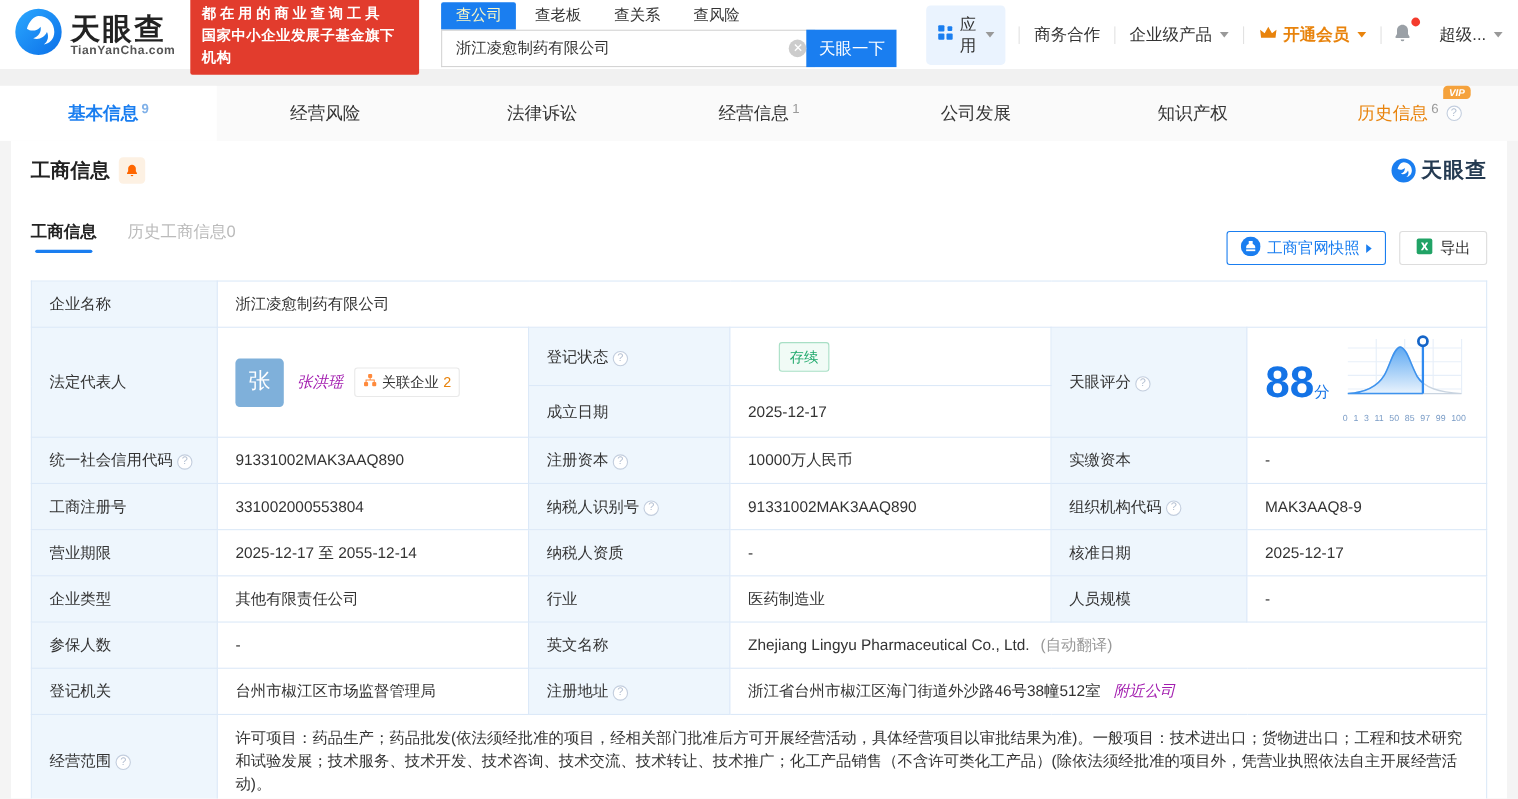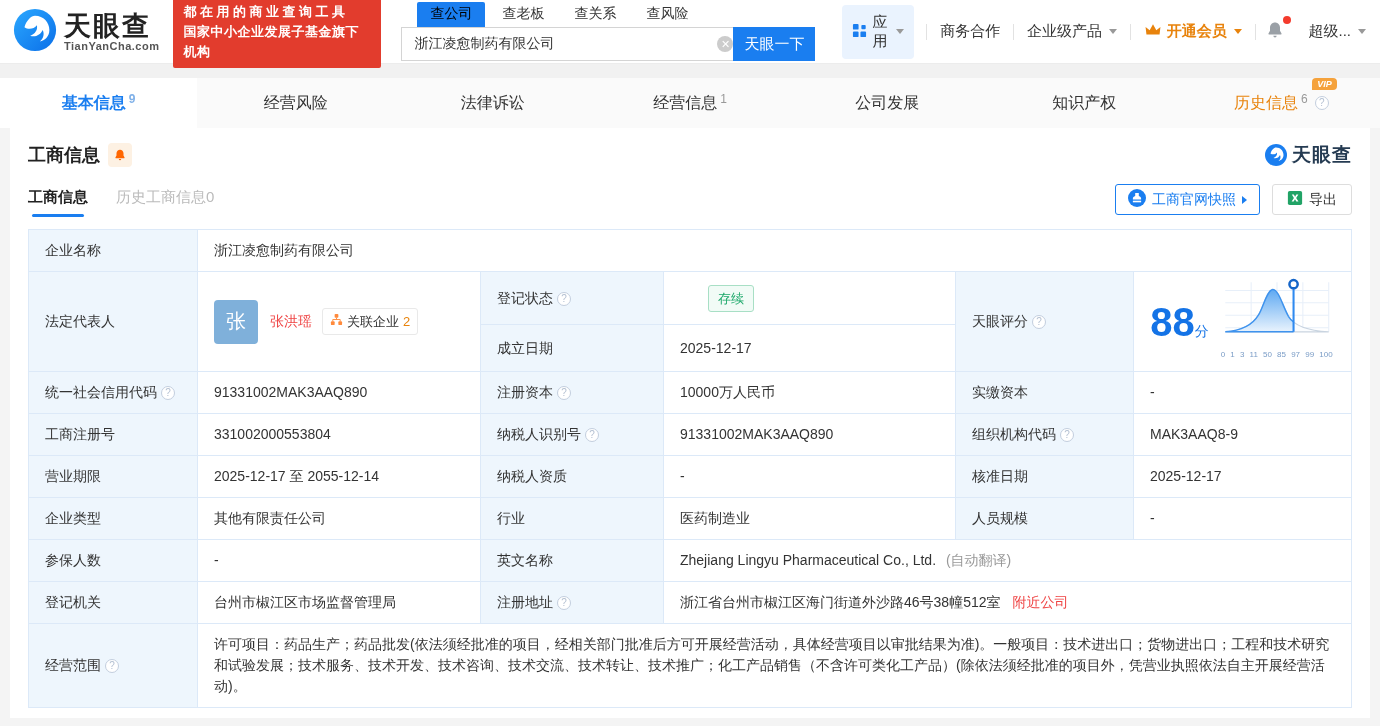--- a/index.html
+++ b/index.html
@@ -12,21 +12,21 @@
   .logo { display:flex; align-items:center; gap:6px; }
   .logo-text .cn { font-size:27px; font-weight:bold; color:#222; letter-spacing:2px; line-height:28px;}
   .logo-text .en { font-size:11px; font-weight:bold; color:#555; letter-spacing:.5px;}
   .slogan { margin-left:14px; background:#e23c2d; color:#fff; padding:6px 10px;
     border-radius:2px; font-size:13px; font-weight:bold; line-height:20px; }
   .slogan .l1 { letter-spacing:3.5px; }
   .slogan .l2 { letter-spacing:0.5px; }
   .searchbox { margin-left:20px; width:446px; }
   .stabs { display:flex; gap:4px; font-size:14px; }
   .stab { padding:3px 13px 4px; cursor:pointer; color:#333; }
-  .stab.active { background:#1a7ef0; color:#000000; border-radius:2px 2px 0 0;margin-left:16px; }
+  .stab.active { background:#1a7ef0; color:#fef9c3; border-radius:2px 2px 0 0; }
   .srow { display:flex; height:34px; }
   .sinput { flex:1; border:1px solid #d4d4d4; border-right:none; padding:0 30px 0 12px;
     font-size:14px; color:#333; outline:none; font-family:inherit; }
   .sclear { width:16px; height:16px; border-radius:50%; background:#ccc; color:#fff;
     font-size:11px; line-height:16px; text-align:center; margin:9px 0 0 -24px; cursor:pointer; z-index:2;}
   .sbtn { width:82px; background:#1a7ef0; color:#fff; border:none; font-size:15px;
     cursor:pointer; font-family:inherit; }
   .hnav { margin-left:26px; display:flex; align-items:center; font-size:15px; flex:1; justify-content:flex-end; gap:0;}
   .hitem { display:flex; align-items:center; gap:5px; padding:0 13px; cursor:pointer; white-space:nowrap;text-align:center;}
   .sep { width:1px; height:16px; background:#e2e2e2; }
@@ -55,39 +55,39 @@
   .bell-badge { margin-left:8px; width:24px; height:24px; background:#fdf1e3; border-radius:4px;
     display:flex; align-items:center; justify-content:center; cursor:pointer; }
   .watermark { margin-left:auto; display:flex; align-items:center; gap:4px; }
   .watermark .wm-text { font-size:19px; font-weight:bold; color:#223count; color:#253b52; letter-spacing:1px;}
   .subrow { margin-top:16px; display:flex; align-items:center; }
   .subtab { font-size:15px; margin-right:28px; cursor:pointer; padding-bottom:10px; position:relative;}
   .subtab.active { font-weight:bold; color:#222; }
   .subtab.active::after { content:""; position:absolute; left:4px; right:4px; bottom:0;
     height:3px; background:#1a7ef0; border-radius:2px; }
   .subtab.muted { color:#bbb; }
-  .btns { margin-left:auto; display:flex; gap:12px; margin-bottom:6px;}
+  .btns { margin-left:auto; display:flex; gap:12px; margin-bottom:6px;margin-top:26px;}
   .btn-snapshot { display:flex; align-items:center; gap:6px; border:1px solid #1a7ef0; color:#1a7ef0;
     border-radius:3px; padding:4px 12px; font-size:14px; background:#fff; cursor:pointer; font-family:inherit;}
   .tri-r { width:0;height:0;border-top:4px solid transparent;border-bottom:4px solid transparent;
     border-left:5px solid #1a7ef0;}
   .btn-export { display:flex; align-items:center; gap:6px; border:1px solid #ddd; color:#333;
     border-radius:3px; padding:4px 14px; font-size:14px; background:#fff; cursor:pointer; font-family:inherit;}
   
   table.info { width:100%; border-collapse:collapse; table-layout:fixed; margin-top:8px; }
   .info td { border:1px solid #dce9f8; font-size:14px; padding:10px 16px; line-height:21px;
     word-break:break-all; vertical-align:middle; background:#fff;}
   .info td.lbl { background:#eef6fd; }
   .help { display:inline-block; width:14px; height:14px; border:1px solid #c3cede; color:#b4c0d2;
     border-radius:50%; font-size:10px; line-height:12px; text-align:center; margin-left:4px;
     vertical-align:1px; cursor:pointer; background:#fff;}
   .lrep { display:flex; align-items:center; }
   .avatar { width:44px; height:44px; border-radius:4px; background:#7fb0da; color:#fff;
     font-size:20px; display:flex; align-items:center; justify-content:center; cursor:pointer;}
-  a.blue, .blue-link { color:#ef4444; text-decoration:none; cursor:pointer; }
+  a.blue, .blue-link { color:#a21caf; text-decoration:none; cursor:pointer;font-style:italic; }
   .lrep .name { margin:0 10px 0 12px; }
   .rel-badge { display:inline-flex; align-items:center; gap:4px; border:1px solid #e9e9e9;
     border-radius:3px; padding:2px 7px; font-size:13px; cursor:pointer; background:#fff;}
   .rel-badge .num { color:#e8830c; }
   .status-badge { display:inline-block; border:1px solid #a8dfc5; background:#f1fbf6; color:#1fa96c;
     font-size:13px; padding:2px 9px; border-radius:3px;margin-left:28px; }
   .gray-note { color:#999; margin-left:6px; }
   .score-cell { padding:6px 10px !important; }
   .score-wrap { display:flex; align-items:center; justify-content:center; gap:10px; }
   .score-num { font-size:40px; font-weight:bold; color:#1473e6; line-height:40px; }

